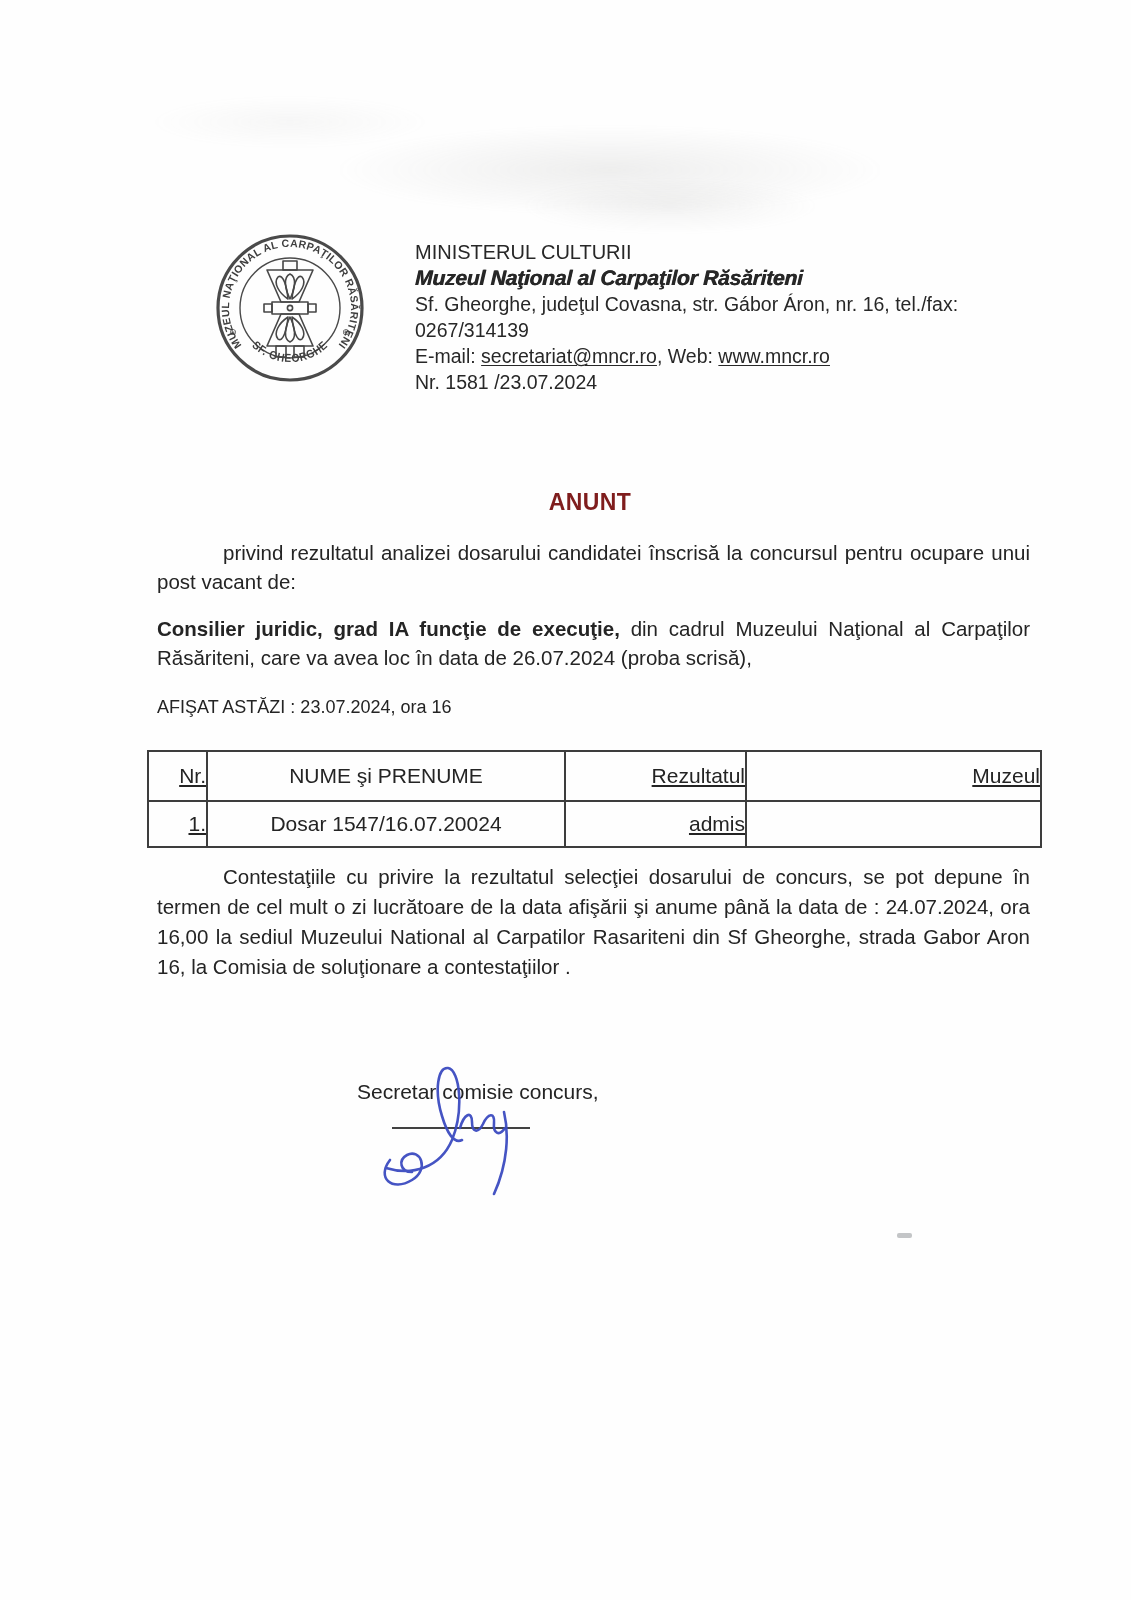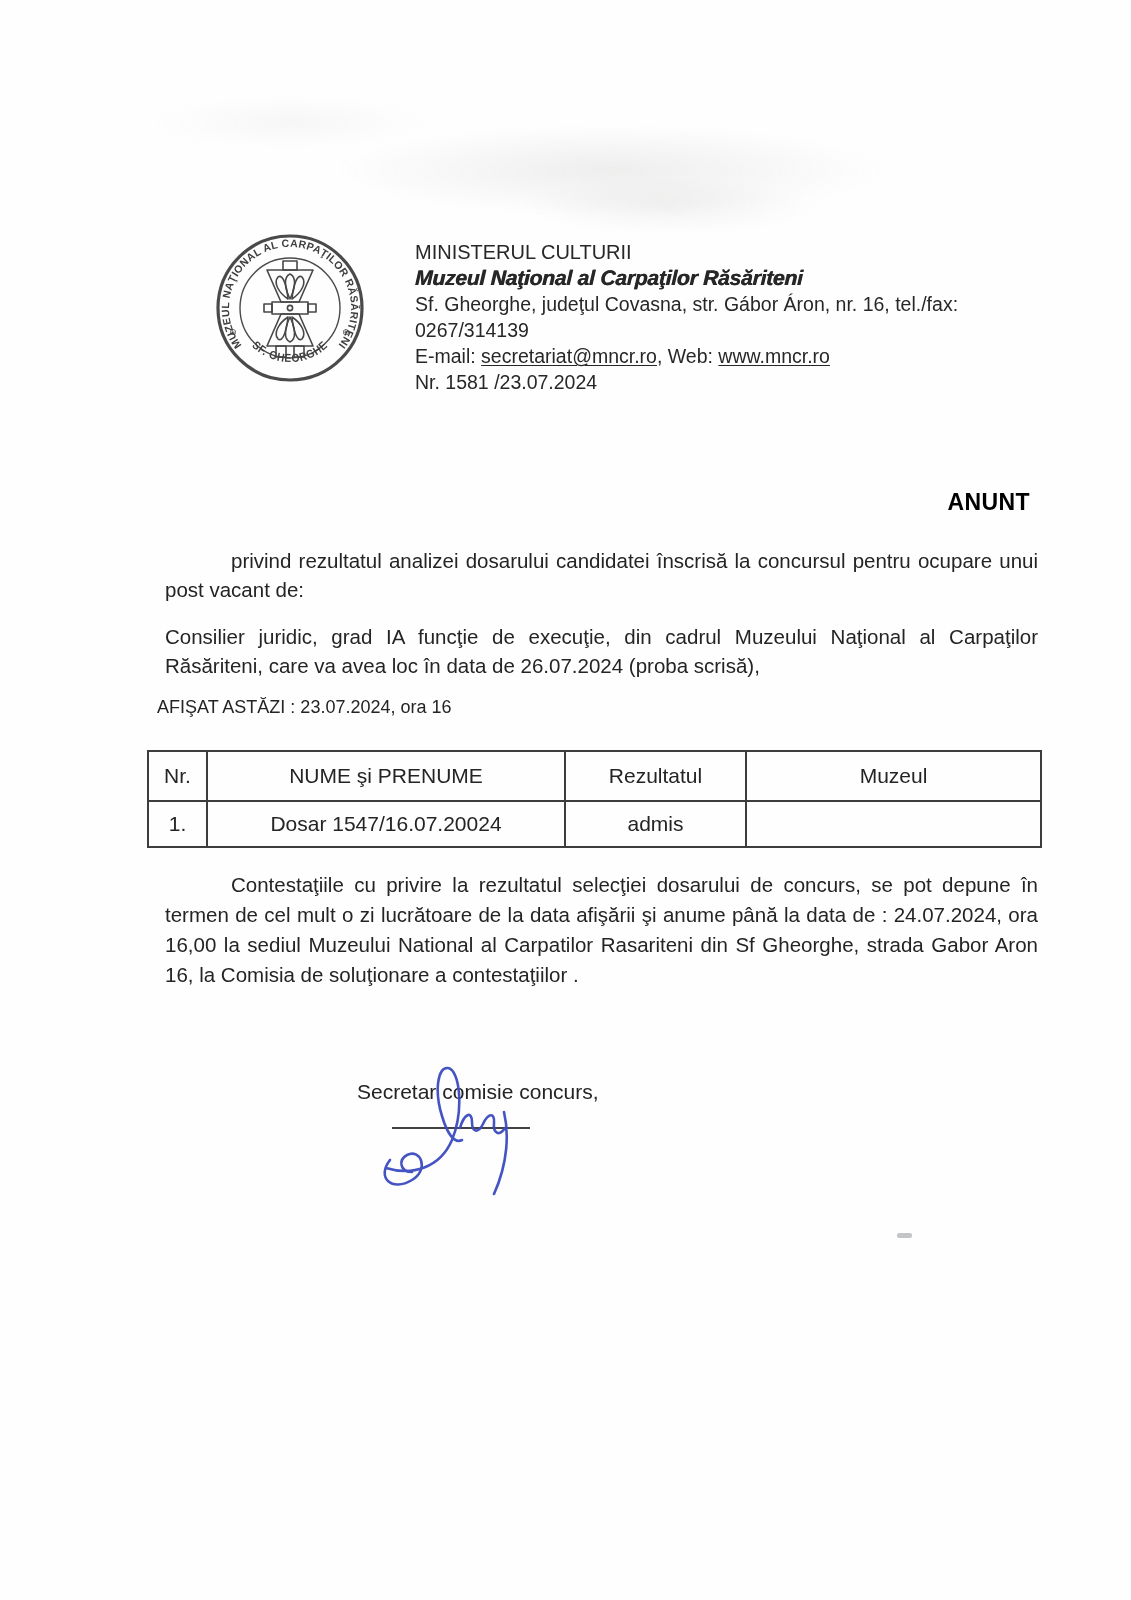--- a/index.html
+++ b/index.html
@@ -38,37 +38,37 @@
 
   .letterhead-text { position: absolute; left: 183px; top: 8px; width: 545px;
     font-size: 19.5px; line-height: 26px; color: #272727; margin-left: 18px; }
   .lh-ministry { font-size: 20px; }
   .lh-museum { font-size: 21px; font-weight: bold; font-style: italic;
     letter-spacing: -0.2px; text-shadow: 0.6px 0 0 currentColor; transform: skewX(-2deg); }
   .lh-link { text-decoration: underline; text-underline-offset: 2px; }
 
   
   .doc-title { position: absolute; left: 150px; top: 489px; width: 880px;
-    text-align: right; font-weight: bold; font-size: 23px; letter-spacing: 0.4px; color: #000000; }
-  .para { position: absolute; left: 157px; width: 873px; margin: 8px;
+    text-align: center; font-weight: bold; font-size: 23px; letter-spacing: 0.4px; color: #7f1d1d; }
+  .para { position: absolute; left: 157px; width: 873px; margin: 0;
     font-size: 20.5px; line-height: 29px; text-align: justify; color: #242424; }
   .para-indent { text-indent: 66px; }
   .p1 { top: 538px; }
   .p2 { top: 614px; }
-  .bold-run { font-weight: normal; }
+  .bold-run { font-weight: bold; }
   .posted { position: absolute; left: 157px; top: 697px; font-size: 18px; color: #242424; }
 
   
   .results-table { position: absolute; left: 147px; top: 750px;
     border-collapse: collapse; table-layout: fixed; width: 893px;
     font-size: 21px; color: #242424; }
   .results-table td { border: 2px solid #3d3d3d; vertical-align: middle; padding: 0; }
   .row-head td { height: 48px; }
   .row-data td { height: 44px; }
-  .c-center { text-align: center; }
+  .c-center { text-align: right; text-decoration: underline; }
   .c-left { text-align: center; padding-left: 14px; }
 
   .p3 { top: 862px; line-height: 30px; }
 
   
   .sig-label { position: absolute; left: 357px; top: 1080px; font-size: 21px; color: #242424; }
   .sig-line { position: absolute; left: 392px; top: 1127px; width: 138px; height: 0;
     border-top: 2px solid #424242; }
   .sig-scribble { position: absolute; left: 362px; top: 1048px; width: 190px; height: 150px; }
 </style>

